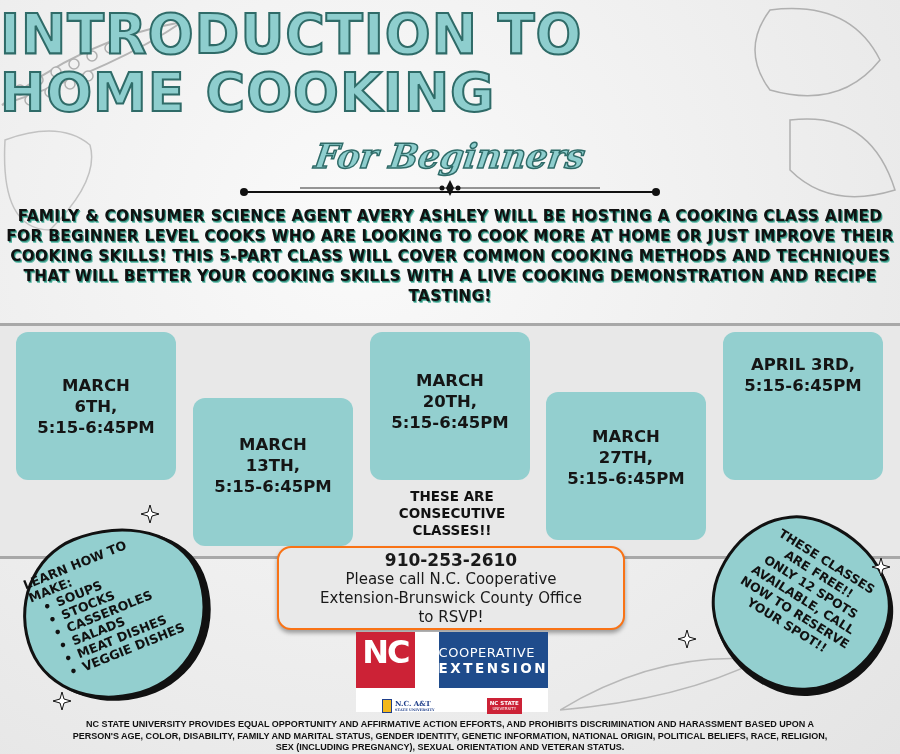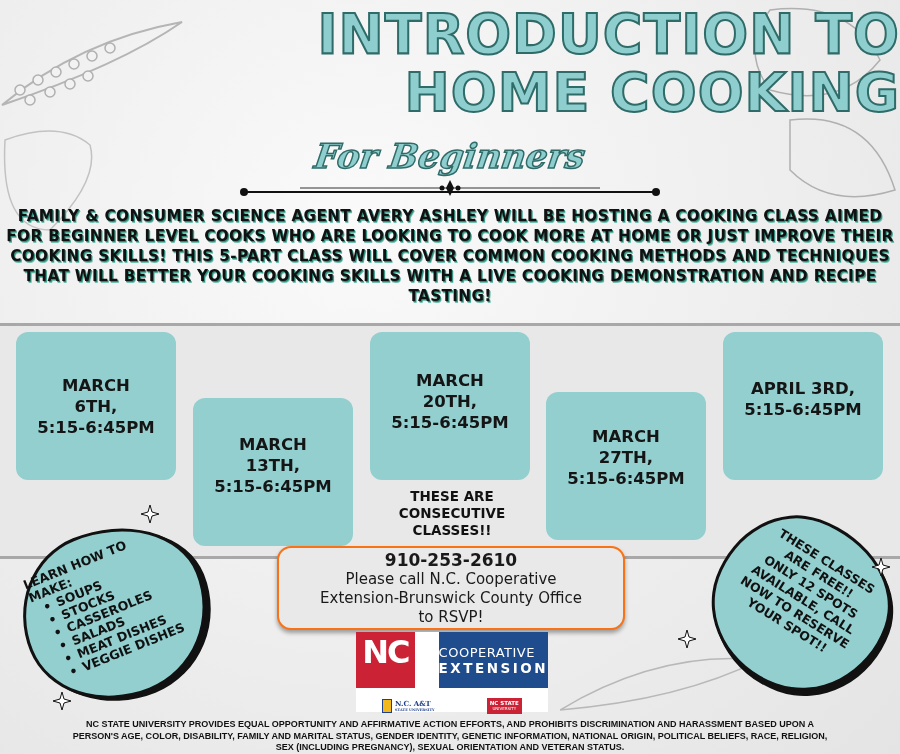--- a/index.html
+++ b/index.html
@@ -8,21 +8,21 @@
     position: relative;
     font-family: "DejaVu Sans", sans-serif;
     background: radial-gradient(ellipse at 40% 30%, #fafafa 0%, #eeeeee 55%, #e4e4e4 100%);
     color: #111;
   }
   .sketch { position: absolute; pointer-events: none; }
   .sketch svg { display: block; }
 
   
   .title {
-    position: absolute; left: 0; top: 8px; width: 900px; text-align: right;
+    position: absolute; left: 0; top: 8px; width: 900px; text-align: left;
     font-family: "DejaVu Sans", sans-serif; font-weight: bold;
     color: #8ecece;
     -webkit-text-stroke: 2px #2f6b68;
     letter-spacing: 1px;
     line-height: 1;
   }
   .title .l1 { font-size: 54px; display: block; transform: scaleY(1.02); }
   .title .l2 { font-size: 54px; display: block; margin-top: 4px; }
   .subtitle {
     position: absolute; left: 0; top: 136px; width: 900px; text-align: center;
@@ -185,21 +185,21 @@
 <div class="date-card" style="left:370px;top:332px;padding-top:38px;">
   <span>MARCH</span>
   <span>20TH,</span>
   <span>5:15-6:45PM</span>
 </div>
 <div class="date-card" style="left:546px;top:392px;padding-top:34px;">
   <span>MARCH</span>
   <span>27TH,</span>
   <span>5:15-6:45PM</span>
 </div>
-<div class="date-card" style="left:723px;top:332px;padding-top:46px;">
+<div class="date-card" style="left:723px;top:332px;padding-top:22px;">
   <span>APRIL 3RD,</span>
   <span>5:15-6:45PM</span>
 </div>
 
 <div class="consec">
   <span style="display:block">THESE ARE</span>
   <span style="display:block">CONSECUTIVE</span>
   <span style="display:block">CLASSES!!</span>
 </div>
 

